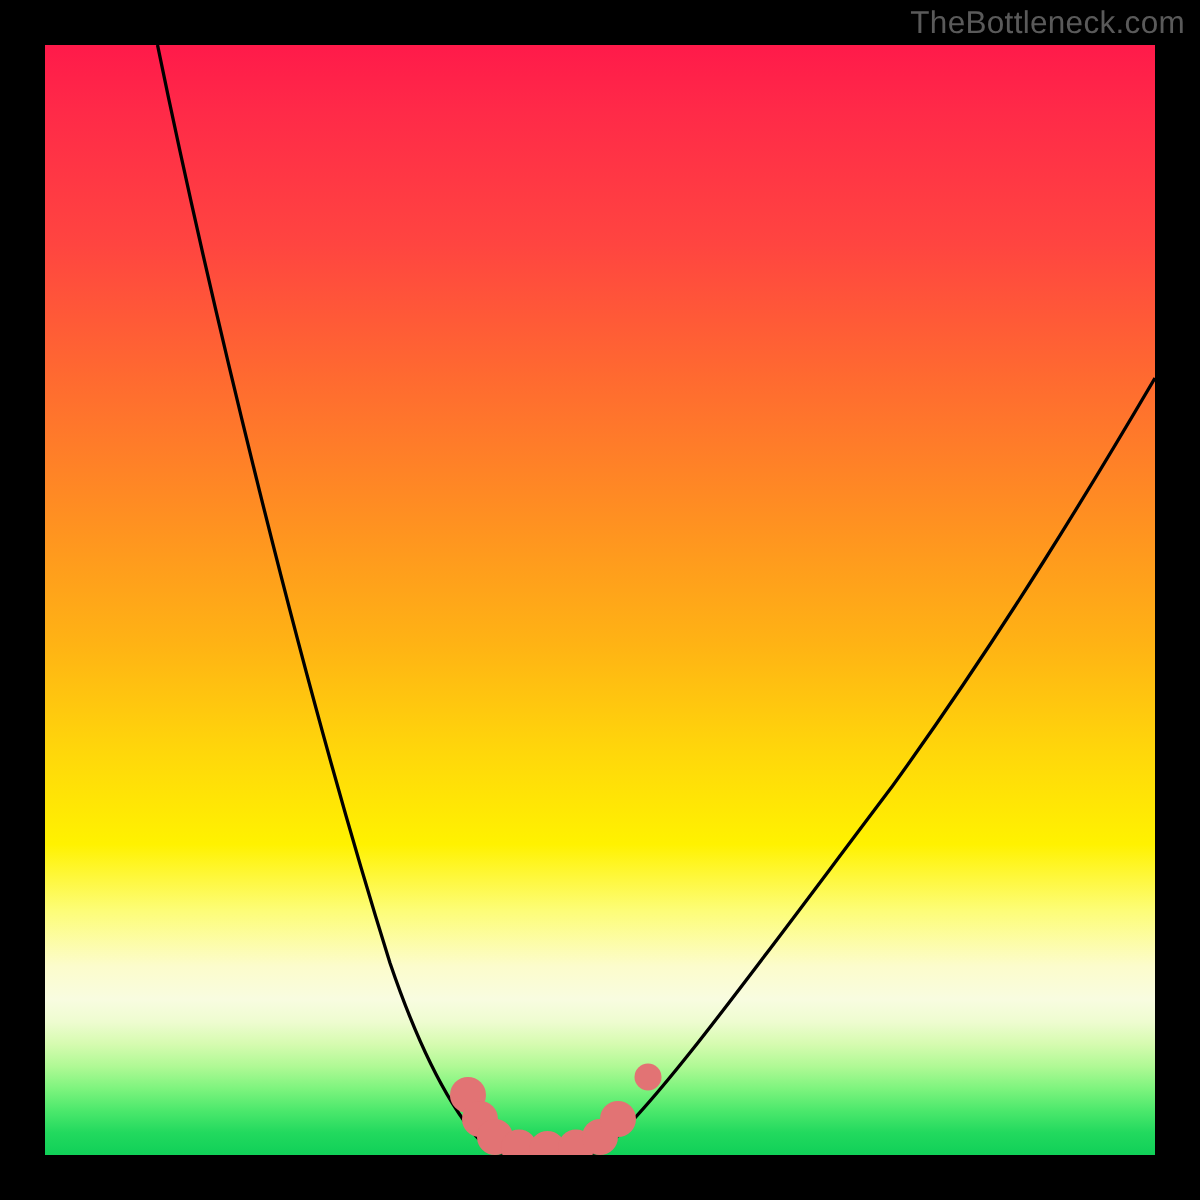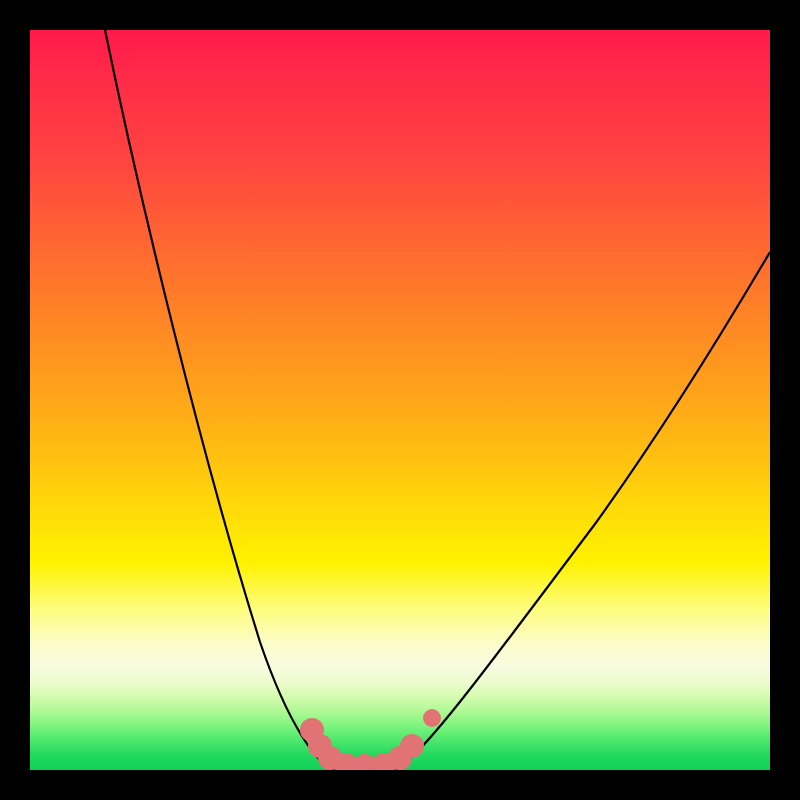--- a/index.html
+++ b/index.html
@@ -71,20 +71,21 @@
     stroke-width: 2.2;
   }
   .blob {
     fill: #e27374;
   }
 </style>
 </head>
 <body>
 
 <div class="frame">
+  <div class="watermark">TheBottleneck.com</div>
 
   <div class="plot">
     <svg class="curves" viewBox="0 0 740 740" preserveAspectRatio="none">
 
       <path class="curve" d="M 75 0
                C 110 170, 170 420, 230 612
                C 260 700, 288 732, 300 738"></path>
 
       <path class="curve" d="M 300 738
                C 320 741, 350 741, 370 738"></path>

